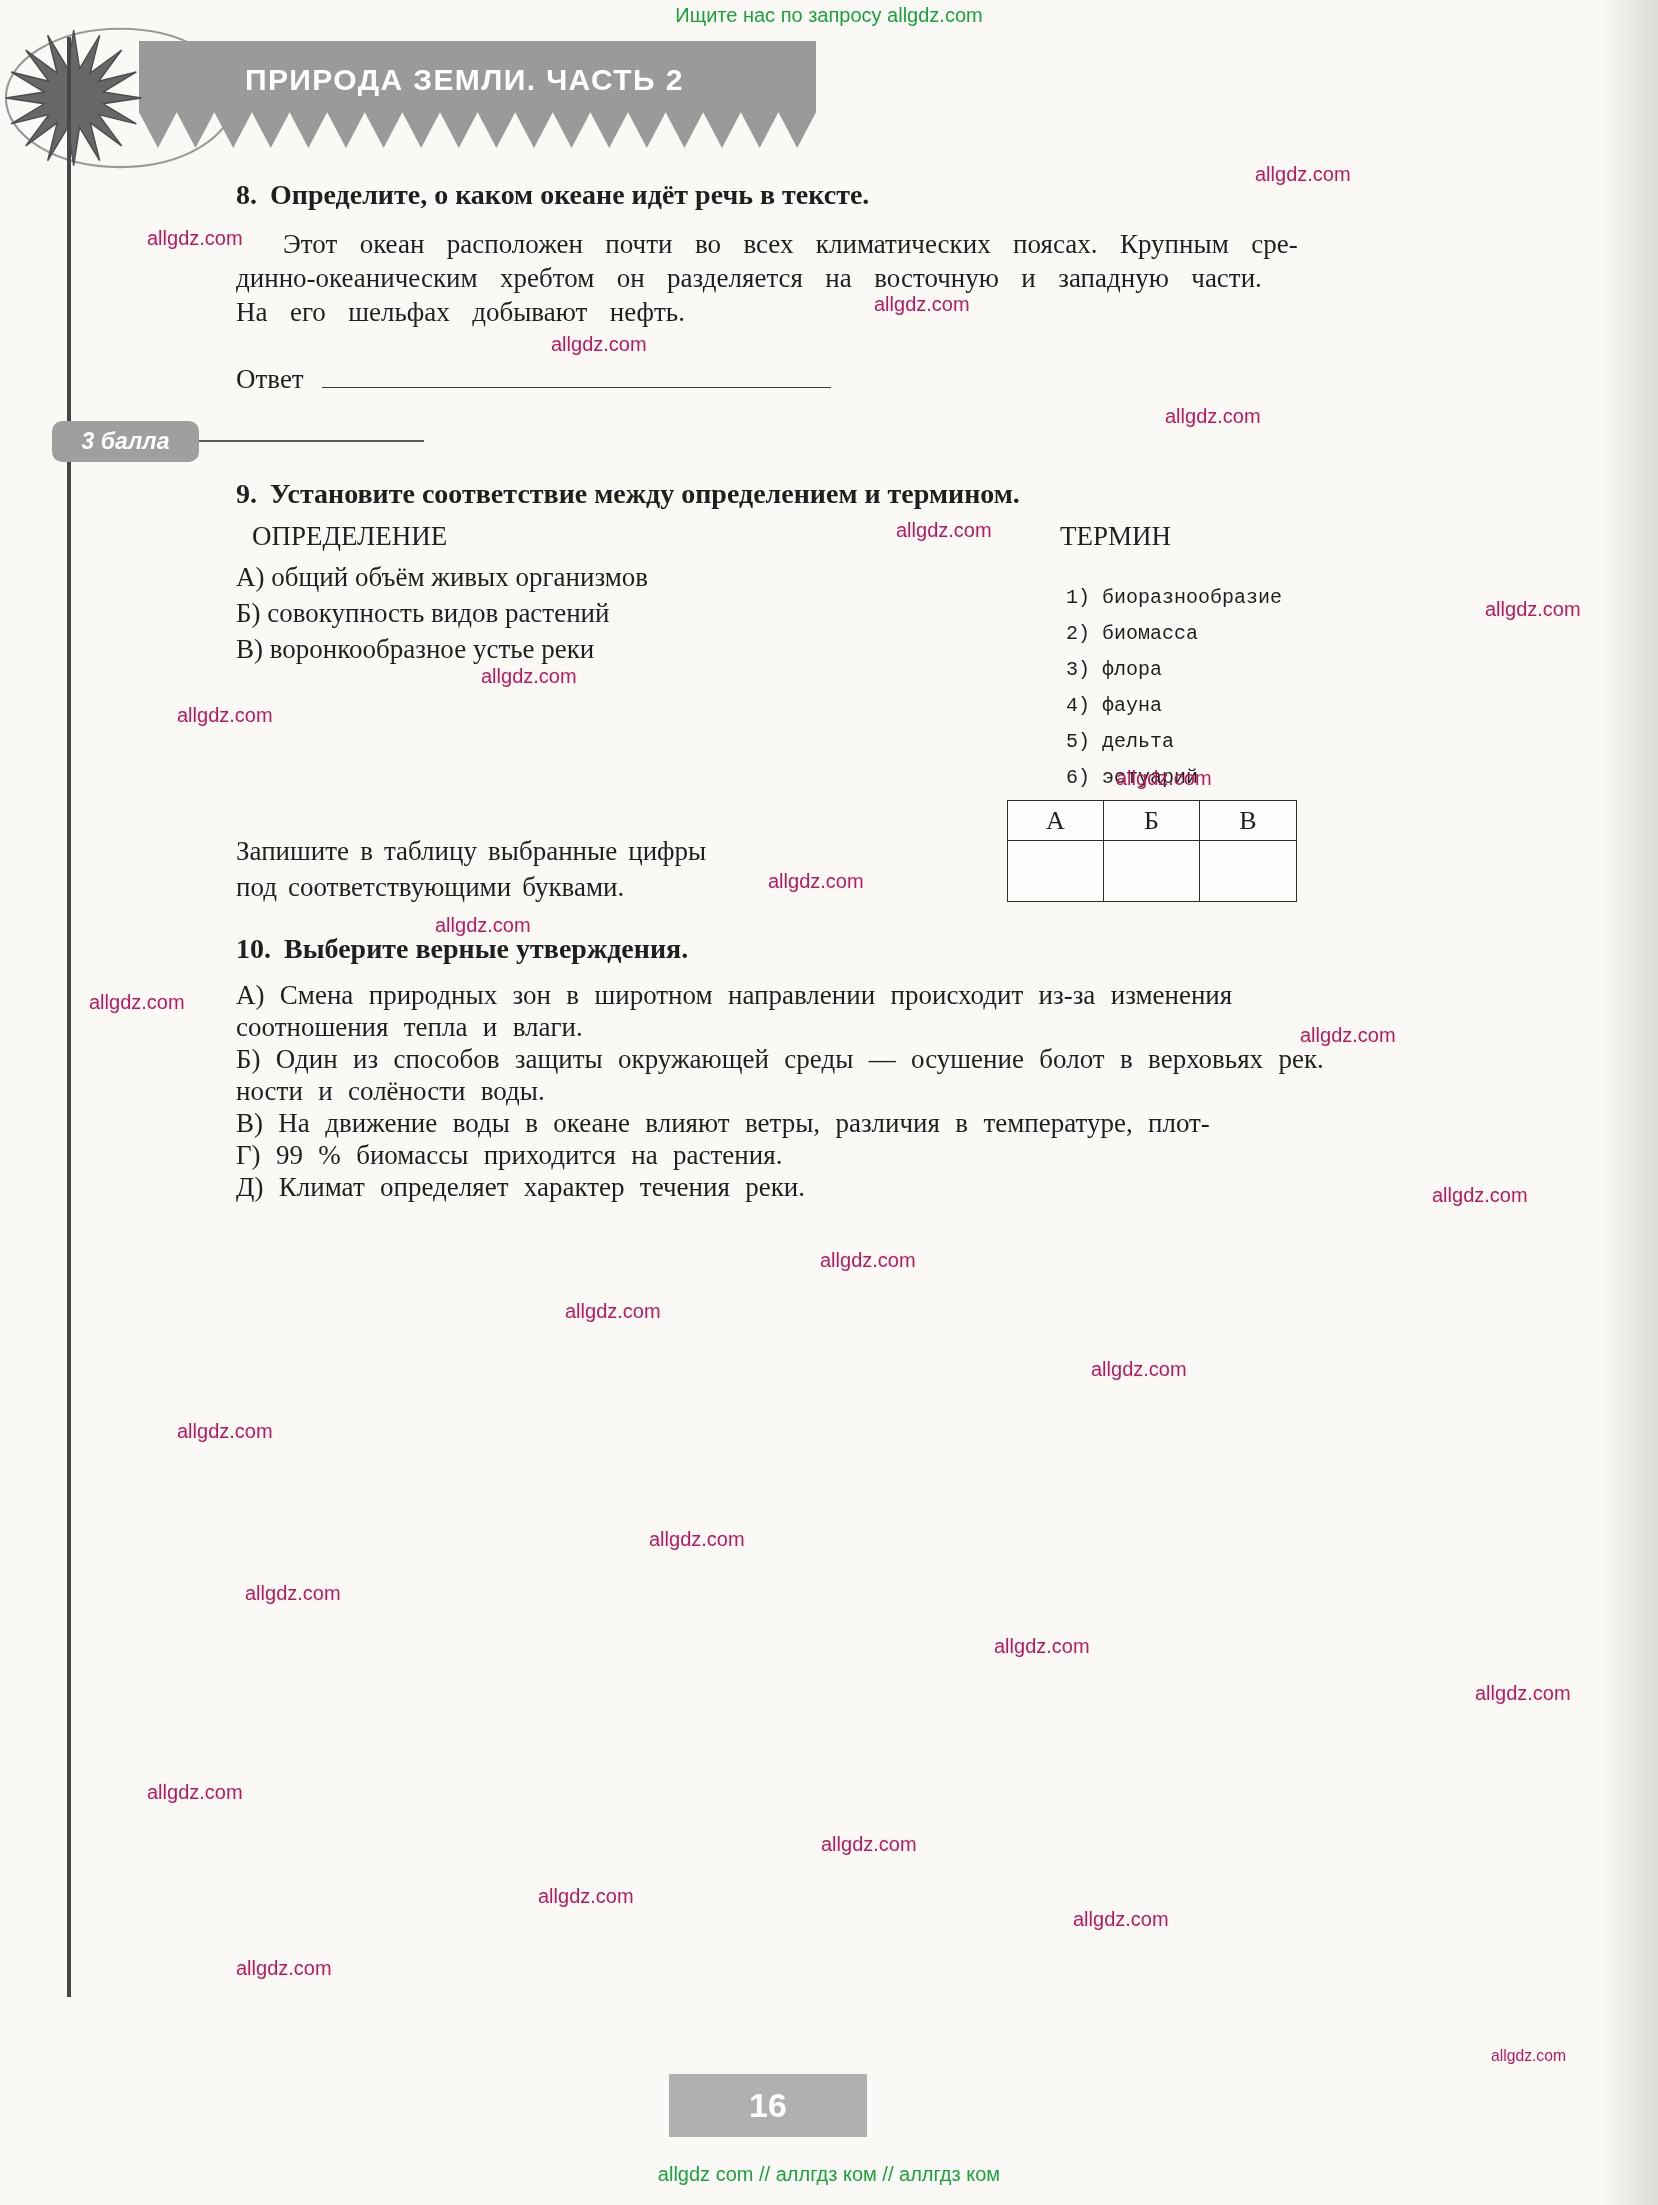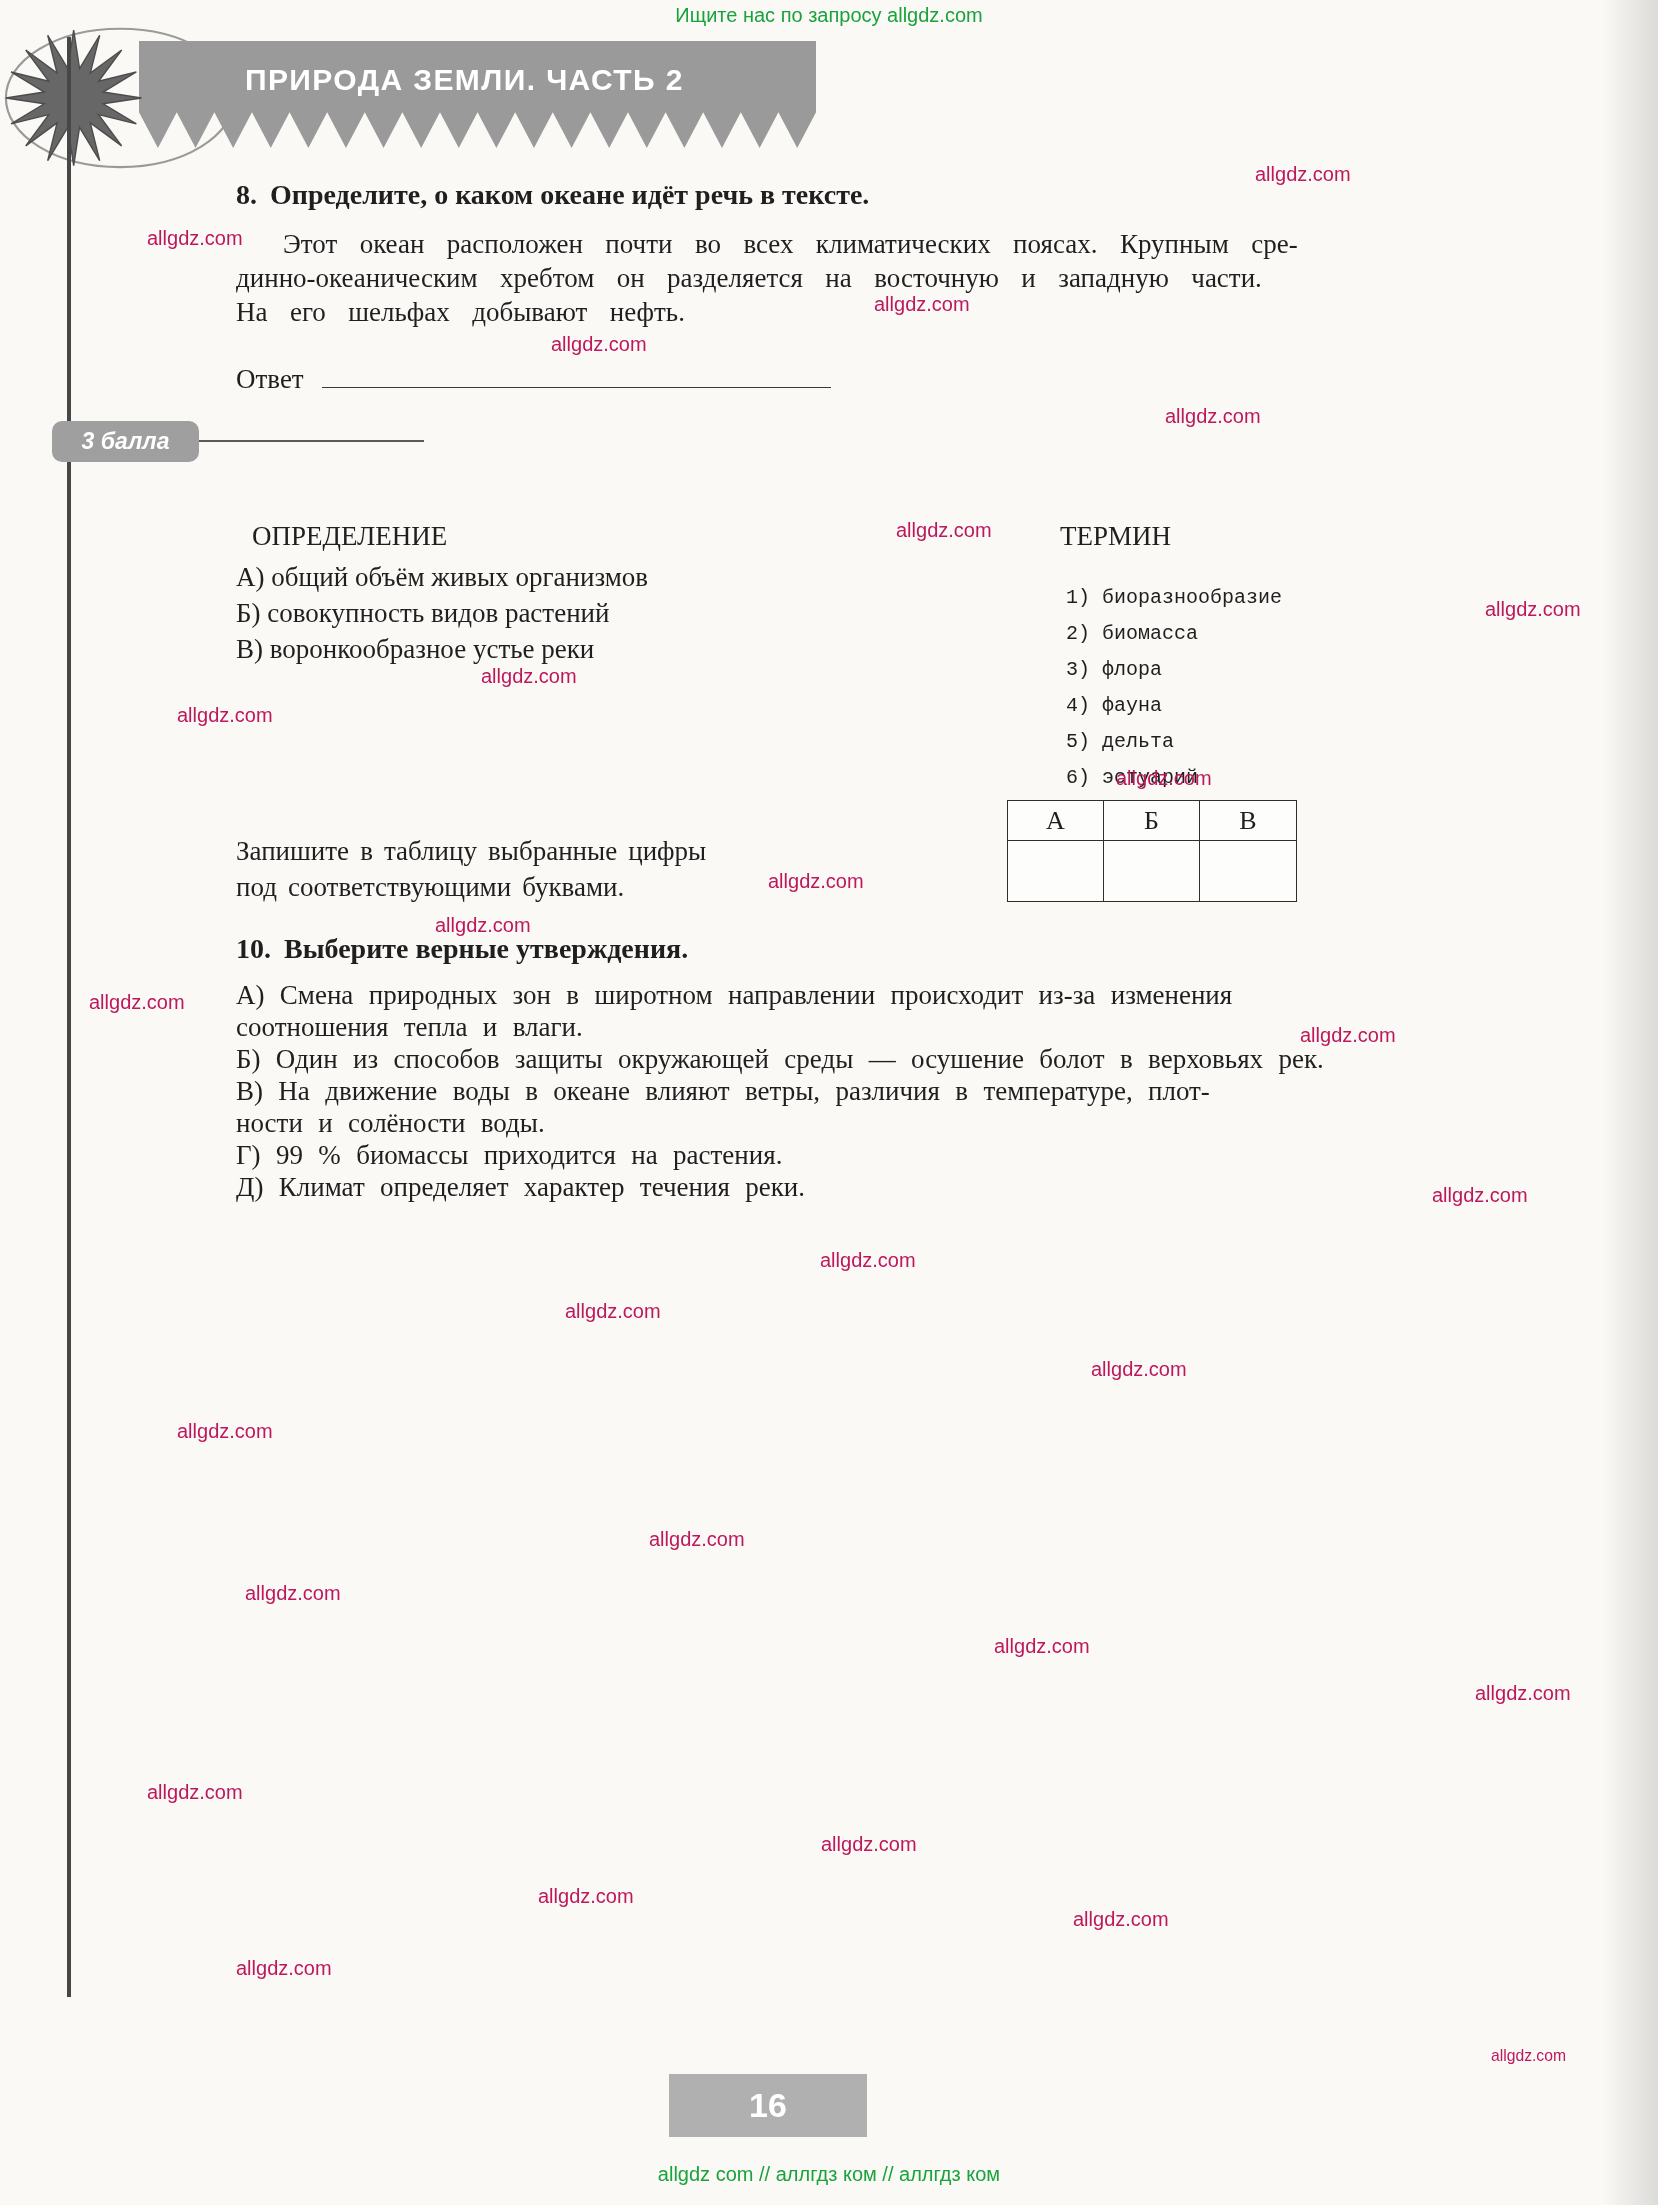--- a/index.html
+++ b/index.html
@@ -126,20 +126,23 @@
       <div class="pline">динно-океаническим хребтом он разделяется на восточную и западную части.</div>
       <div class="pline">На его шельфах добывают нефть.</div>
     </div>
   <div class="answer-row">
     <span>Ответ</span><span class="answer-line"></span>
   </div>
 
   <div class="score-badge">3 балла</div>
   <div class="badge-line"></div>
 
+  <div class="task-heading" style="top:478px">
+    <span class="num">9.</span><span>Установите соответствие между определением и термином.</span>
+  </div>
   <div class="col-header" style="left:252px; top:521px">ОПРЕДЕЛЕНИЕ</div>
   <div class="col-header" style="left:1060px; top:521px">ТЕРМИН</div>
 
   <div class="defs">
 
   <div class="def-item">А) общий объём живых организмов</div>
       <div class="def-item">Б) совокупность видов растений</div>
       <div class="def-item">В) воронкообразное устье реки</div>
     </div>
   <div class="terms">
@@ -173,22 +176,22 @@
   </div>
 
   <div class="task-heading" style="top:933px">
     <span class="num">10.</span><span>Выберите верные утверждения.</span>
   </div>
   <div class="statements">
 
   <div class="stline">А) Смена природных зон в широтном направлении происходит из-за изменения</div>
       <div class="stline">соотношения тепла и влаги.</div>
       <div class="stline">Б) Один из способов защиты окружающей среды — осушение болот в верховьях рек.</div>
+      <div class="stline">ности и солёности воды.</div>
       <div class="stline">В) На движение воды в океане влияют ветры, различия в температуре, плот-</div>
-      <div class="stline">ности и солёности воды.</div>
       <div class="stline">Г) 99 % биомассы приходится на растения.</div>
       <div class="stline">Д) Климат определяет характер течения реки.</div>
     </div>
 
   <div class="page-tab">16</div>
   <div class="footer-links">allgdz com  //  аллгдз ком  //  аллгдз ком</div>
 
   <div class="watermarks">
 
   <span class="wm" style="left: 1255px; top: 163px;">allgdz.com</span>

